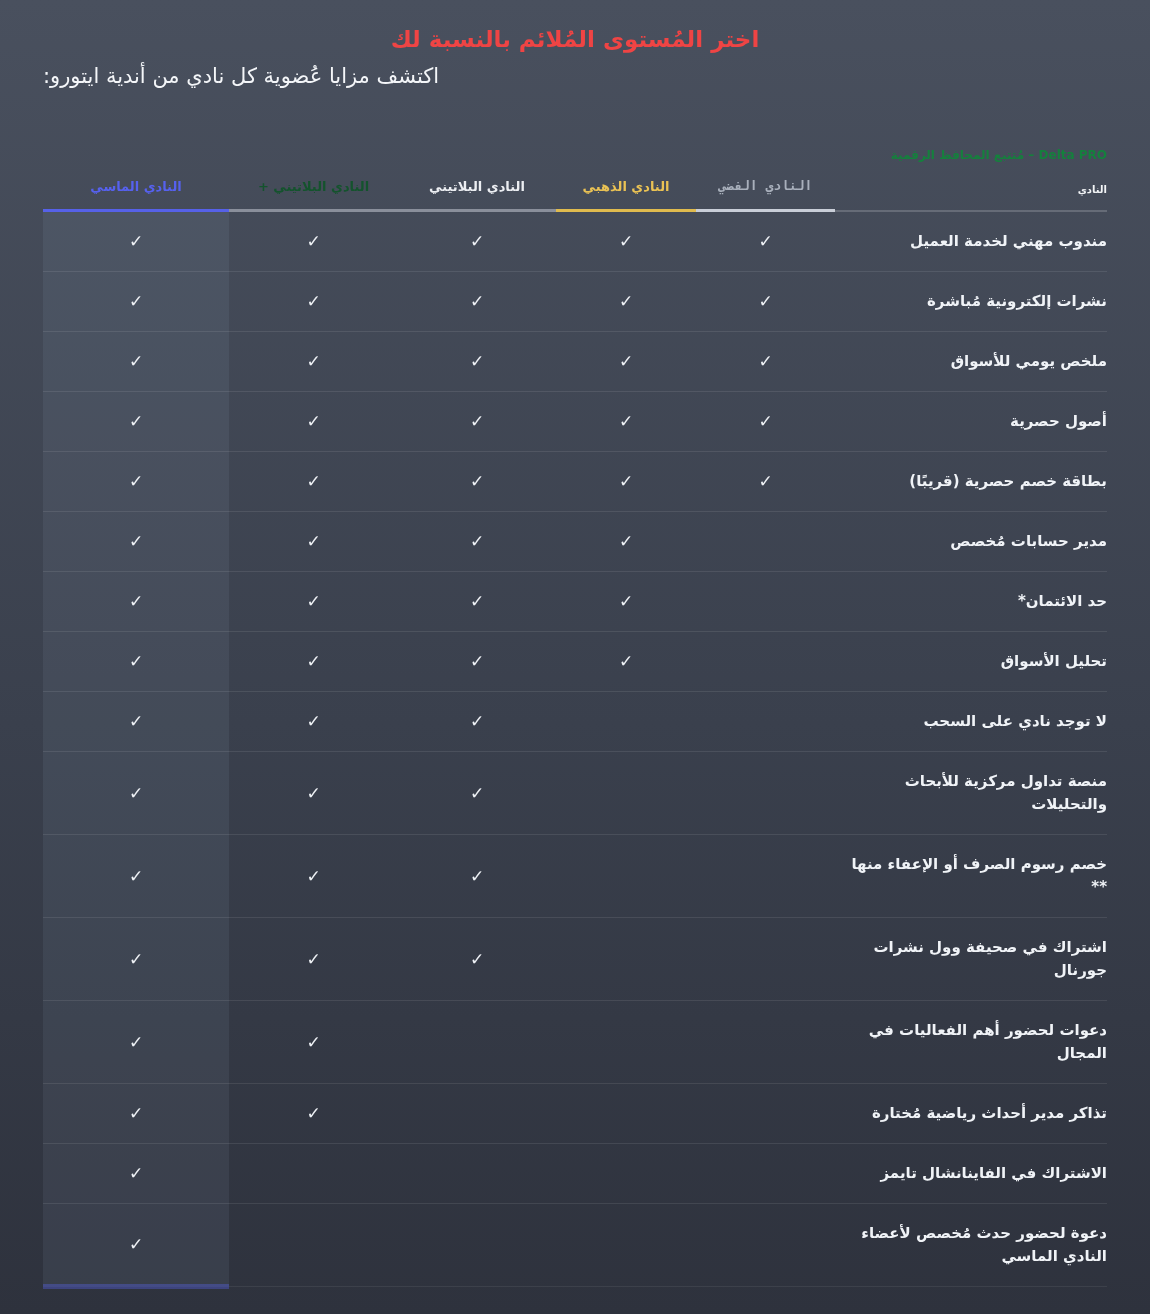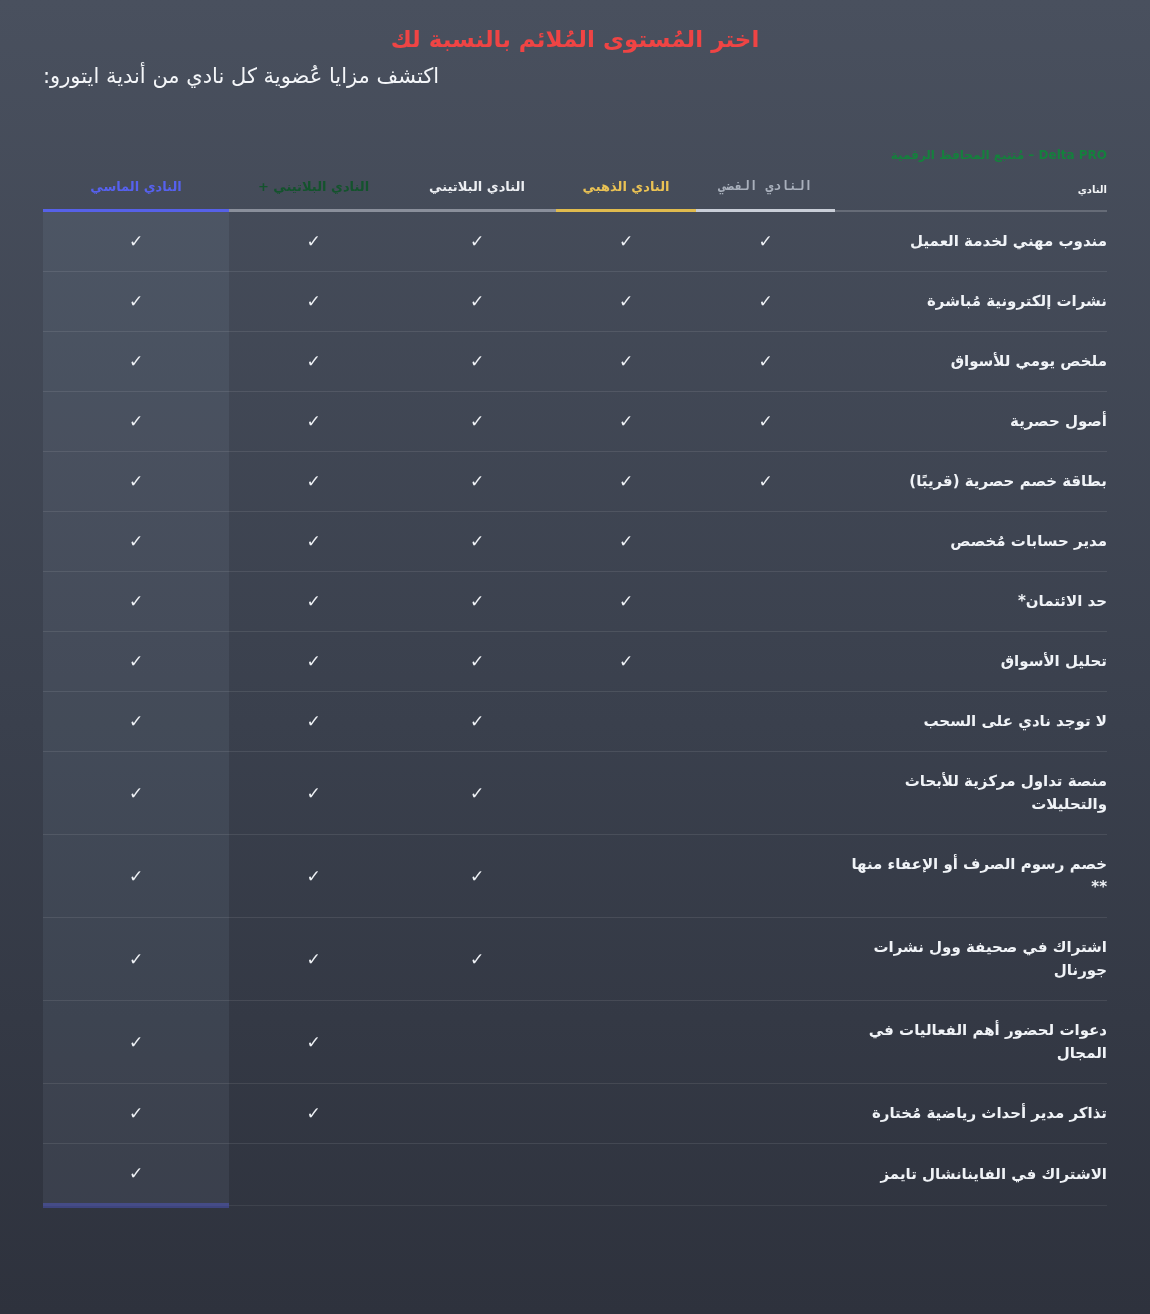--- a/index.html
+++ b/index.html
@@ -224,15 +224,24 @@
           <td class="check-cell tint">✓</td>
         </tr>
         <tr>
           <td class="feature-cell">الاشتراك في الفاينانشال تايمز</td>
           <td class="check-cell"></td>
           <td class="check-cell"></td>
           <td class="check-cell"></td>
           <td class="check-cell"></td>
           <td class="check-cell tint">✓</td>
         </tr>
+        <tr>
+          <td class="feature-cell">دعوة لحضور حدث مُخصص لأعضاء
+النادي الماسي</td>
+          <td class="check-cell"></td>
+          <td class="check-cell"></td>
+          <td class="check-cell"></td>
+          <td class="check-cell"></td>
+          <td class="check-cell tint">✓</td>
+        </tr>
       </tbody>
   </table>
 </div>
 
 </body></html>

